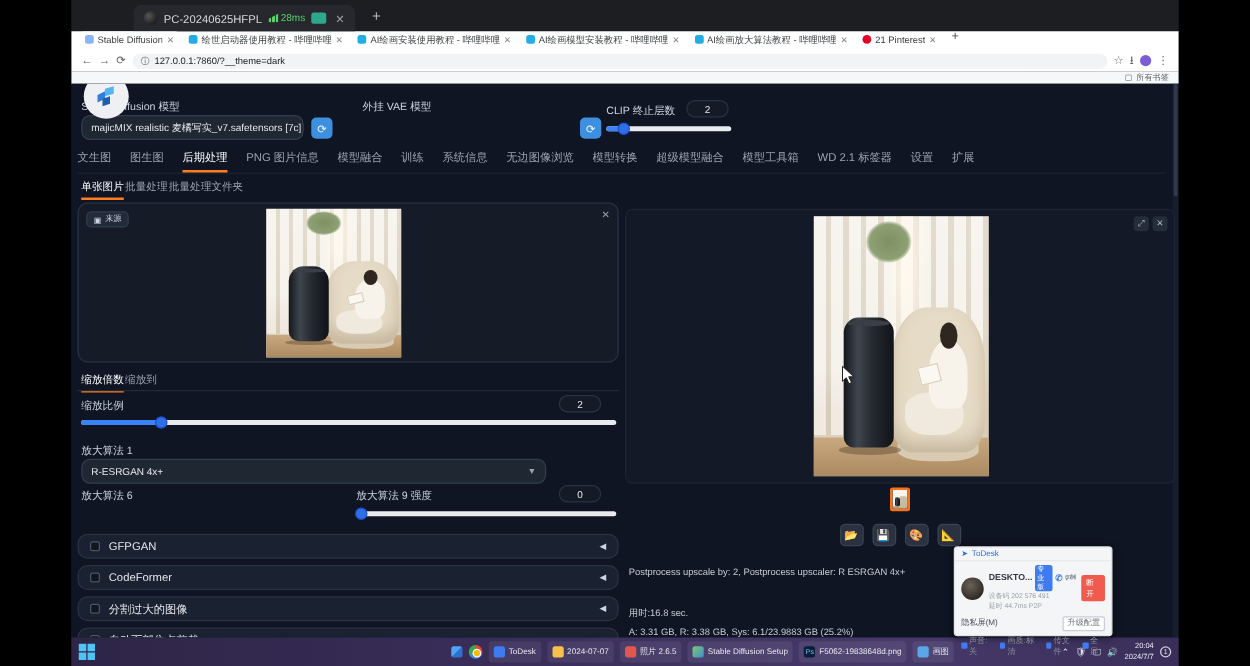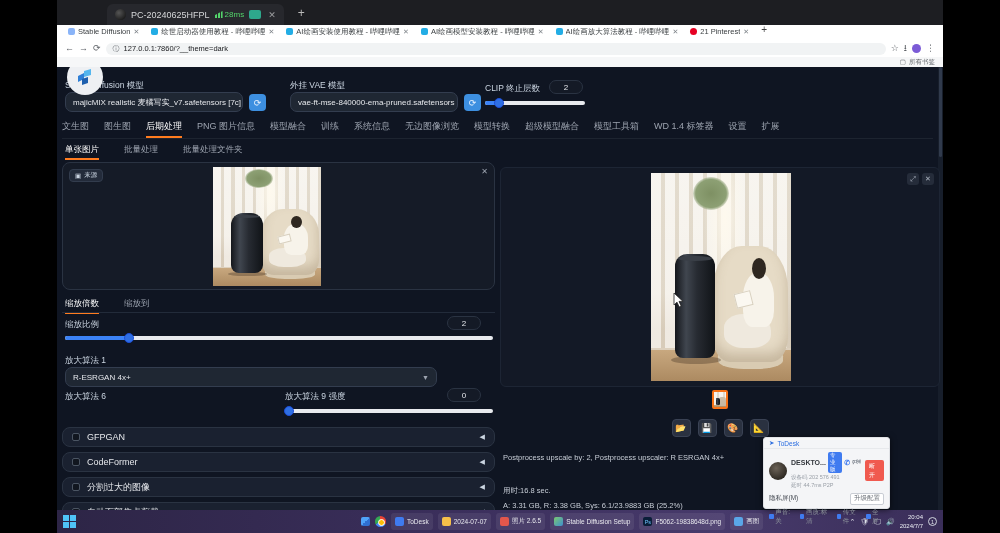--- a/index.html
+++ b/index.html
@@ -51,21 +51,21 @@
     justify-content:center;color:#eaf3ff;font-size:9px}
   .chip{background:#141a26;border:1px solid #2a3342;border-radius:8px;height:14px;min-width:34px;
     display:flex;align-items:center;justify-content:center;font-size:8px;color:#e5e7eb}
   .slider{position:relative;height:4px;background:#e8eaee;border-radius:2px}
   .slider .fill{position:absolute;left:0;top:0;height:4px;background:#3b82f6;border-radius:2px}
   .slider .knob{position:absolute;top:-3px;width:10px;height:10px;border-radius:50%;background:#2f6fe4;
     border:1px solid #1d4ed8;transform:translateX(-5px)}
   .maintabs{position:absolute;left:5px;top:53px;right:10px;display:flex;gap:15px;font-size:9px;
     color:#9ca3af;border-bottom:1px solid #1d2430;padding-bottom:5px;white-space:nowrap}
   .maintabs .mtab.active{color:#fff;border-bottom:2px solid #ff7c1f;padding-bottom:3px;margin-bottom:-5px}
-  .subtabs{display:flex;gap:25px;font-size:8.5px;color:#9ca3af}
+  .subtabs{display:flex;gap:1px;font-size:8.5px;color:#9ca3af}
   .subtabs .stab.active{color:#fff;border-bottom:2px solid #ff7c1f;padding-bottom:2px}
   .dropzone{position:absolute;left:5px;top:95px;width:433px;height:128px;background:#151b27;
     border:1px solid #2a3342;border-radius:8px}
   .src-chip{position:absolute;left:6px;top:6px;background:#232b3a;border:1px solid #323c4d;border-radius:4px;
     padding:1px 5px;font-size:6.5px;color:#cbd5e1;display:flex;gap:3px;align-items:center}
   .dz-close{position:absolute;right:6px;top:4px;color:#9ca3af;font-size:8px}
   .accordion{position:absolute;left:5px;width:433px;height:20px;background:#1a2130;border:1px solid #2a3342;
     border-radius:8px;display:flex;align-items:center;gap:7px;padding:0 9px;font-size:9px;color:#e5e7eb}
   .accordion .cb{width:8px;height:8px;border:1px solid #4b5563;border-radius:2px;background:#11161f}
   .accordion .arr{margin-left:auto;color:#cbd5e1;font-size:7px}
@@ -233,23 +233,20 @@
           <div class="pthumb"></div>
         </div>
 
       <div class="abs lbl" style="left:8px;top:13px">Stable Diffusion 模型</div>
       <div class="abs select" style="left:8px;top:25px;width:178px">
         <span>majicMIX realistic 麦橘写实_v7.safetensors [7c]</span>
       </div>
       <div class="abs sqbtn" style="left:192px;top:27px">⟳</div>
 
       <div class="abs lbl" style="left:233px;top:13px">外挂 VAE 模型</div>
-      <div class="abs select" style="left:233px;top:25px;width:168px">
-        <span>vae-ft-mse-840000-ema-pruned.safetensors</span>
-      </div>
       <div class="abs sqbtn" style="left:407px;top:27px">⟳</div>
 
       <div class="abs lbl" style="left:428px;top:16px">CLIP 终止层数</div>
       <div class="abs chip" style="left:492px;top:13px">2</div>
       <div class="abs slider" style="left:428px;top:34px;width:100px">
         <div class="fill" style="width:14%"></div>
           <div class="knob" style="left:14%"></div>
       </div>
 
       <div class="maintabs">
@@ -257,21 +254,21 @@
         <span class="mtab">图生图</span>
         <span class="mtab active">后期处理</span>
         <span class="mtab">PNG 图片信息</span>
         <span class="mtab">模型融合</span>
         <span class="mtab">训练</span>
         <span class="mtab">系统信息</span>
         <span class="mtab">无边图像浏览</span>
         <span class="mtab">模型转换</span>
         <span class="mtab">超级模型融合</span>
         <span class="mtab">模型工具箱</span>
-        <span class="mtab">WD 1.4 标签器</span>
+        <span class="mtab">WD 2.1 标签器</span>
         <span class="mtab">设置</span>
         <span class="mtab">扩展</span>
       </div>
 
       <div class="abs subtabs" style="left:8px;top:77px">
         <span class="stab active">单张图片</span>
         <span class="stab">批量处理</span>
         <span class="stab">批量处理文件夹</span>
       </div>
 

